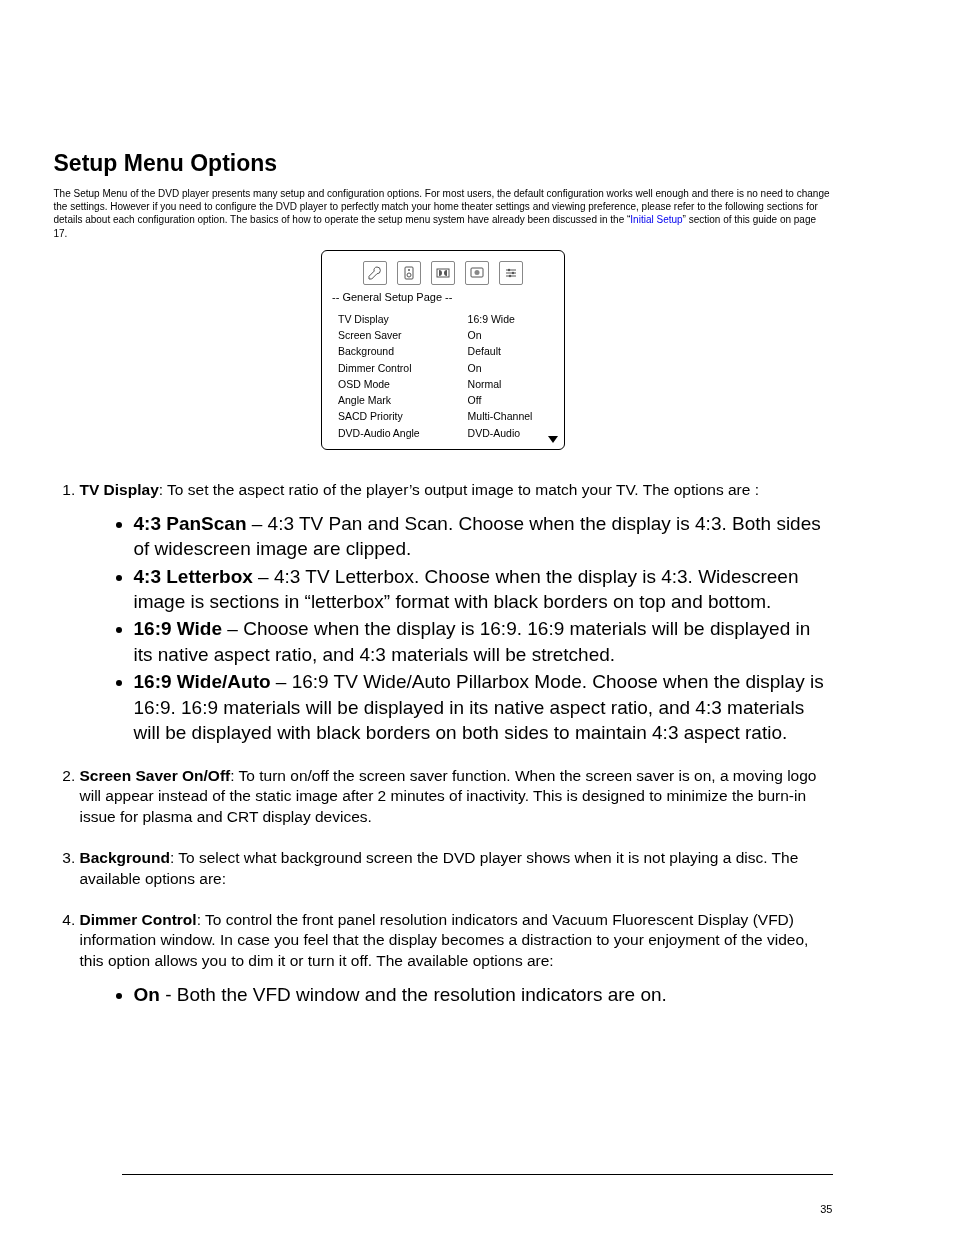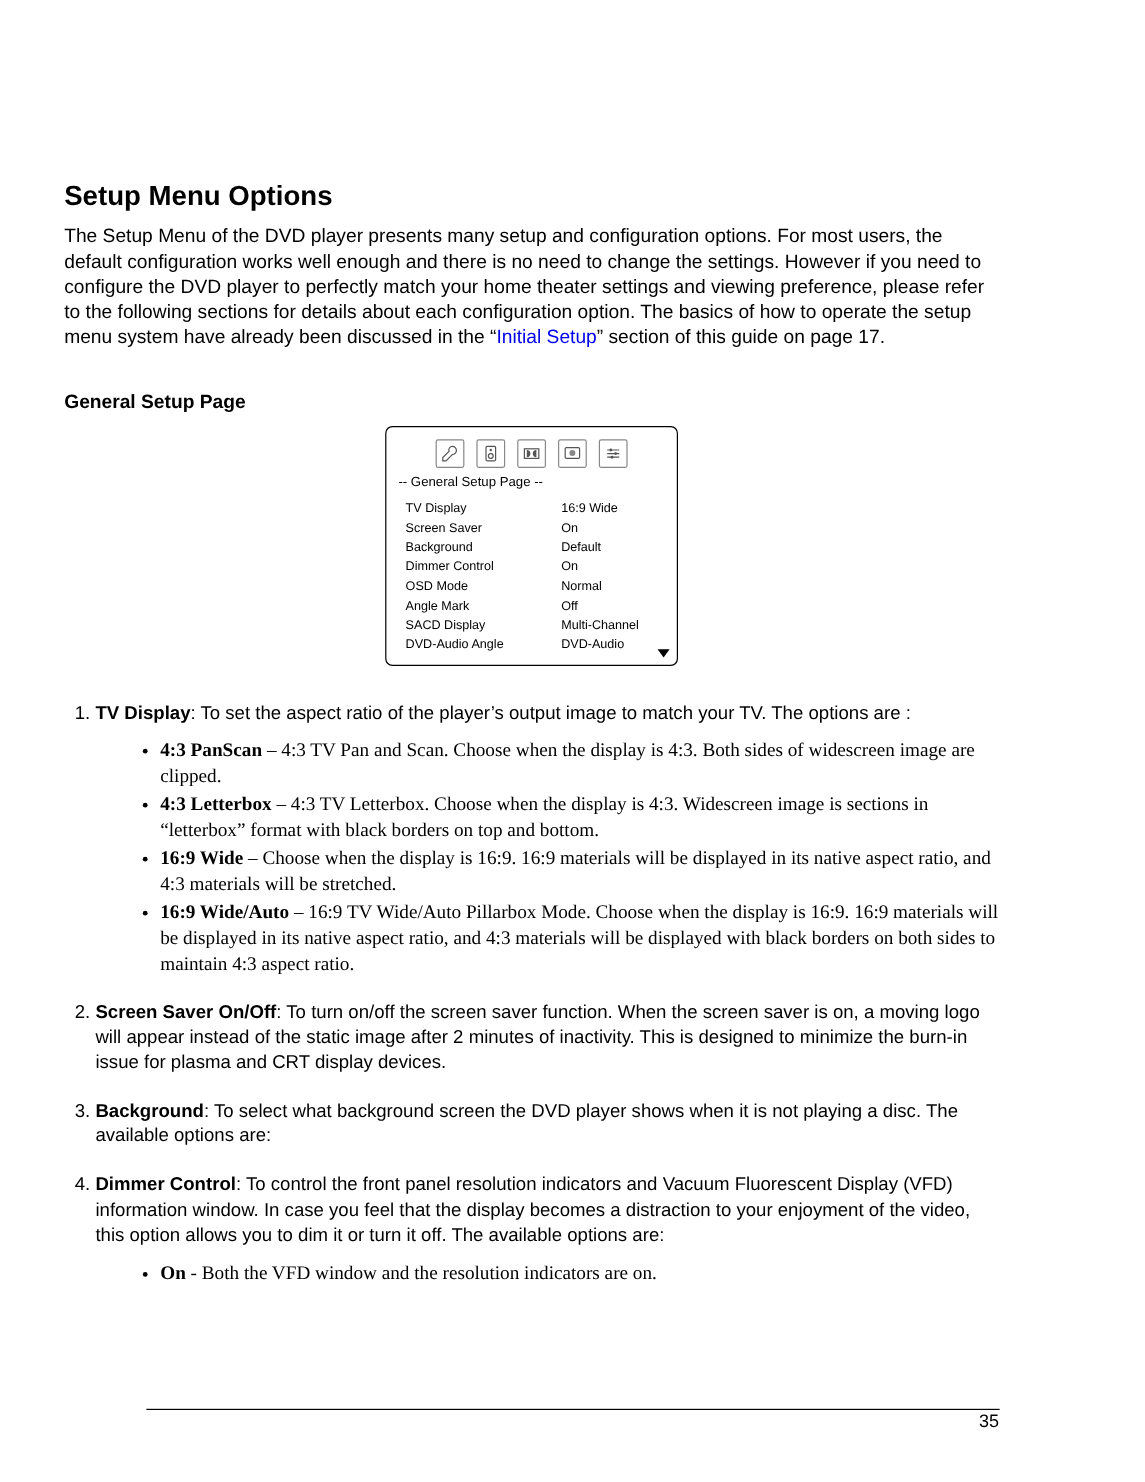--- a/index.html
+++ b/index.html
@@ -1,50 +1,49 @@
 <!DOCTYPE html>
 <html><head>
 <meta charset="utf-8">
 <style>
   html,body{margin:0;padding:0;background:#fff;color:#000;font-family:Arial,Helvetica,sans-serif;}
   .page{width:941px;min-height:1235px;margin:0 auto;position:relative;box-sizing:border-box;padding:150px 115px 60px 47px;}
   .heading{font-weight:bold;font-size:23px;margin-bottom:10px;}
-  .para{font-size:16px;line-height:1.32;}
+  .para{font-size:10px;line-height:1.32;}
   .section-heading{font-weight:bold;font-size:16px;margin-top:34px;margin-bottom:6px;}
   .menu-box{width:222px;margin:10px auto 30px auto;border:1.5px solid #000;border-radius:6px;padding:10px 10px 8px 10px;}
   .menu-icons{display:flex;justify-content:center;gap:10px;margin-bottom:6px;}
   .mi{border:1px solid #888;border-radius:2px;width:22px;height:22px;display:flex;align-items:center;justify-content:center;}
   .mi svg{width:16px;height:16px;}
   .menu-title{text-align:left;font-size:11px;margin-bottom:8px;}
   .menu-row{display:flex;justify-content:space-between;font-size:10.5px;line-height:1.55;padding-left:6px;}
   .menu-left{width:60%;}
   .menu-right{width:40%;position:relative;}
   .arrow{position:absolute;right:-4px;bottom:-2px;width:0;height:0;border-left:5px solid transparent;border-right:5px solid transparent;border-top:7px solid #000;}
   ol.main{padding-left:26px;margin:0;}
   ol.main>li{font-size:15.5px;line-height:1.34;margin-bottom:20px;}
   ol.main>li .lead{font-weight:bold;}
   ul.sub{list-style:disc;padding-left:54px;margin:10px 0 0 0;}
-  ul.sub>li{font-size:16px;line-height:1.34;margin-bottom:2px;font-family:Liberation Serif, serif;}
+  ul.sub>li{font-size:19px;line-height:1.34;margin-bottom:2px;}
   ul.sub>li .lead{font-weight:bold;}
   hr.footer{position:absolute;left:115px;right:115px;bottom:52px;border:none;border-top:1px solid #000;}
-  .pagenum{position:absolute;right:115px;bottom:42px;font-size:15px;}
+  .pagenum{position:absolute;right:115px;bottom:20px;font-size:11px;}
   .link{color:#0000EE;}
 </style>
 </head>
 <body>
 
 <div class="page">
 
   <div class="heading">Setup Menu Options</div>
 
   <div class="para">
     <span>The Setup Menu of the DVD player presents many setup and configuration options.  For most users, the default configuration works well enough and there is no need to change the settings.  However if you need to configure the DVD player to perfectly match your home theater settings and viewing preference, please refer to the following sections for details about each configuration option.  The basics of how to operate the setup menu system have already been discussed in the “</span><span class="link">Initial Setup</span><span>” section of this guide on page 17.</span>
   </div>
 
-  <div class="section-heading">General Setup Page</div>
 
   <div class="menu-box">
     <div class="menu-icons">
       <div class="mi">
           <svg viewBox="0 0 16 16">
             <path d="M10 2a3 3 0 0 0-2.8 4.1L2 11.3V14h2.7l5.2-5.2A3 3 0 1 0 10 2z" fill="none" stroke="#555" stroke-width="1"></path>
           </svg>
         </div>
       <div class="mi">
           <svg viewBox="0 0 16 16">
@@ -95,21 +94,21 @@
       </div>
     <div class="menu-row">
         <span class="menu-left">OSD Mode</span>
         <span class="menu-right">Normal</span>
       </div>
     <div class="menu-row">
         <span class="menu-left">Angle Mark</span>
         <span class="menu-right">Off</span>
       </div>
     <div class="menu-row">
-        <span class="menu-left">SACD Display</span>
+        <span class="menu-left">SACD Priority</span>
         <span class="menu-right">Multi-Channel</span>
       </div>
     <div class="menu-row">
         <span class="menu-left">DVD-Audio Angle</span>
         <span class="menu-right">DVD-Audio<span class="arrow"></span></span>
       </div>
   </div>
 
   <ol class="main">
     <li>

